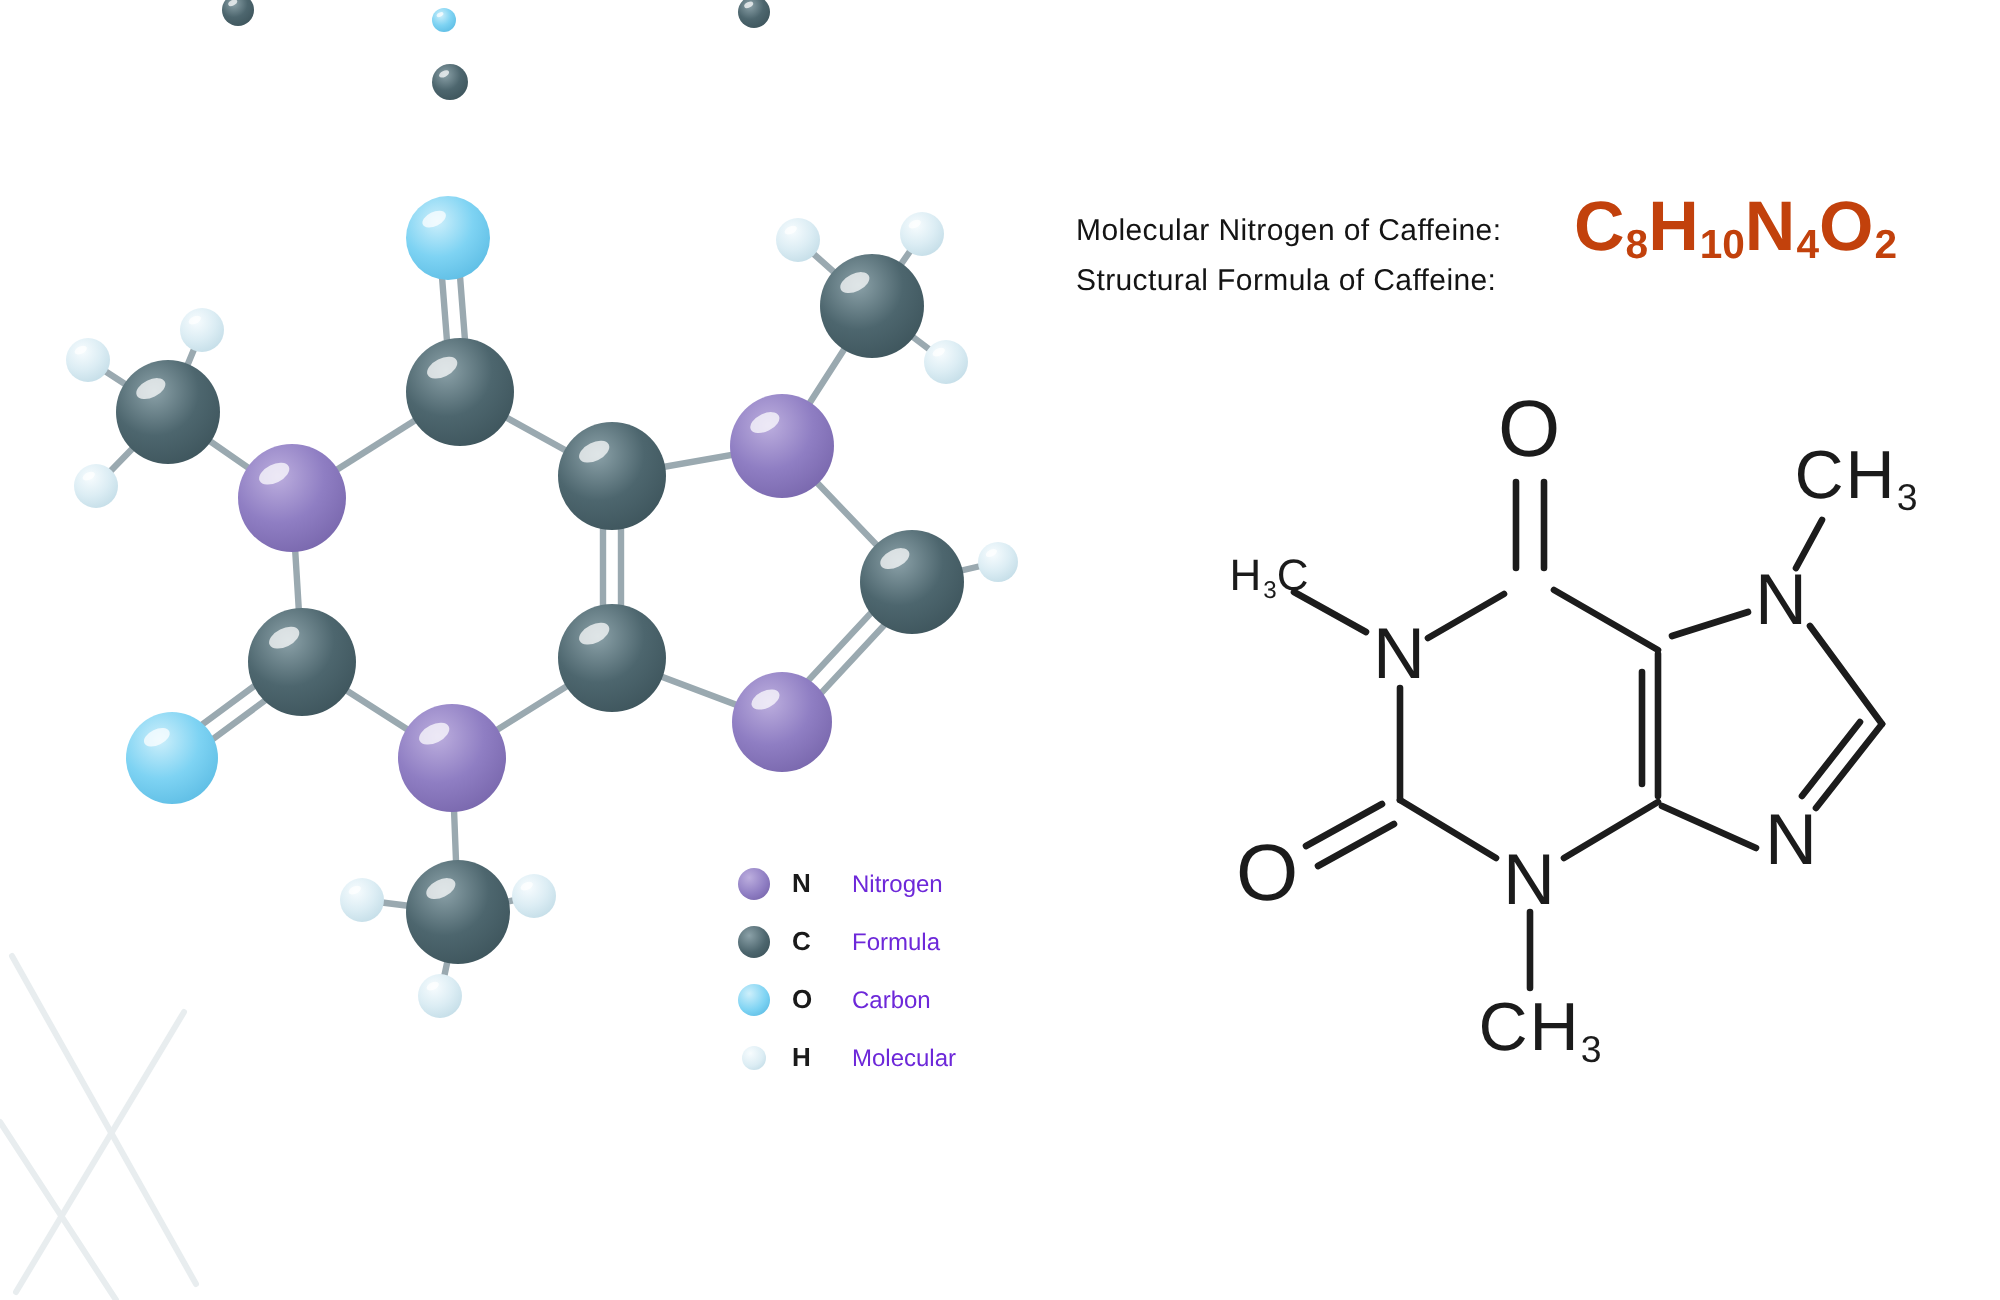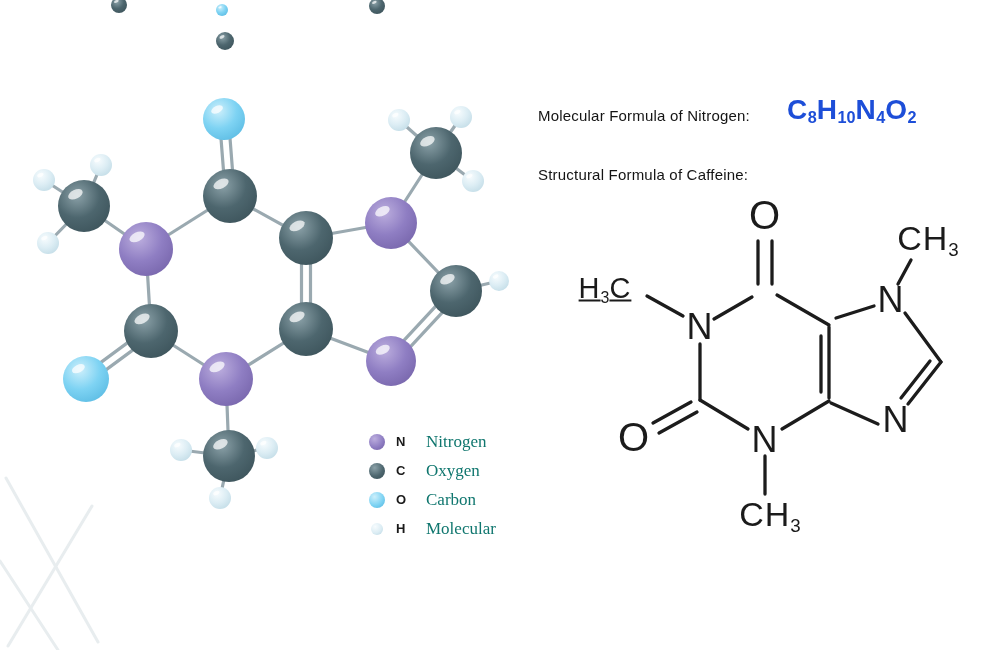--- a/index.html
+++ b/index.html
@@ -6,41 +6,41 @@
   .canvas{
     position:relative;width:1000px;height:650px;background:#ffffff;
     overflow:hidden;font-family:"Liberation Sans",sans-serif;
   }
   #scene{position:absolute;left:0;top:0;}
   .hdr{
     position:absolute;font-size:15px;font-weight:500;color:#141414;
     letter-spacing:0.2px;white-space:nowrap;
   }
   .formula{
-    position:absolute;font-size:28px;font-weight:700;color:#1d4ed8;
+    position:absolute;font-size:35px;font-weight:700;color:#c2410c;
     letter-spacing:0.5px;white-space:nowrap;
   }
   .formula sub{
     font-size:0.58em;font-weight:700;vertical-align:baseline;
     position:relative;top:0.22em;letter-spacing:0;
   }
   #structure-labels{position:absolute;left:0;top:0;width:100%;height:100%;pointer-events:none;}
   .struct-label{
     position:absolute;transform:translate(-50%,-50%);color:#1b1b1b;
     letter-spacing:1px;white-space:nowrap;line-height:1;
   }
   .struct-label sub{
     font-size:0.55em;vertical-align:baseline;position:relative;top:0.3em;letter-spacing:0;
   }
   #legend{position:absolute;left:366px;top:427px;}
   .legend-row{display:grid;grid-template-columns:22px 26px auto;align-items:center;height:29px;}
   .legend-sphere{width:16px;height:16px;border-radius:50%;justify-self:center;}
   .legend-sphere.small{width:12px;height:12px;}
   .legend-symbol{font-weight:700;font-size:13px;color:#1a1a1a;padding-left:8px;}
-  .legend-name{font-size:17px;color:#0f766e;padding-left:12px;font-family:Liberation Serif, serif;}
+  .legend-name{font-size:12px;color:#6d28d9;padding-left:12px;}
 </style>
 </head>
 <body>
 
 <div class="canvas">
 
   <svg id="scene" width="1000" height="650" viewBox="0 0 1000 650">
     <defs id="svg-defs">
         <radialGradient id="grad-N" cx="0.37" cy="0.30" r="0.95">
           <stop offset="0" stop-color="#bcaede"></stop>
@@ -184,45 +184,45 @@
 
   <div id="legend">
       <div class="legend-row">
         <span class="legend-sphere" style="background: radial-gradient(circle at 35% 30%, rgb(188, 174, 222) 0%, rgb(143, 126, 195) 55%, rgb(109, 91, 161) 100%);"></span>
         <span class="legend-symbol">N</span>
         <span class="legend-name">Nitrogen</span>
       </div>
       <div class="legend-row">
         <span class="legend-sphere" style="background: radial-gradient(circle at 35% 30%, rgb(139, 161, 168) 0%, rgb(77, 102, 110) 55%, rgb(54, 76, 83) 100%);"></span>
         <span class="legend-symbol">C</span>
-        <span class="legend-name">Oxygen</span>
+        <span class="legend-name">Formula</span>
       </div>
       <div class="legend-row">
         <span class="legend-sphere" style="background: radial-gradient(circle at 35% 30%, rgb(205, 239, 251) 0%, rgb(126, 211, 243) 55%, rgb(77, 178, 221) 100%);"></span>
         <span class="legend-symbol">O</span>
         <span class="legend-name">Carbon</span>
       </div>
       <div class="legend-row">
         <span class="legend-sphere small" style="background: radial-gradient(circle at 35% 30%, rgb(247, 252, 254) 0%, rgb(220, 237, 244) 55%, rgb(183, 213, 225) 100%);"></span>
         <span class="legend-symbol">H</span>
         <span class="legend-name">Molecular</span>
       </div>
     </div>
 
-  <div class="hdr" style="left:538px;top:107px">Molecular Formula of Nitrogen:</div>
+  <div class="hdr" style="left:538px;top:107px">Molecular Nitrogen of Caffeine:</div>
 
   <div class="formula" style="left:787px;top:94px"><span>C</span><sub>8</sub><span>H</span><sub>10</sub><span>N</span><sub>4</sub><span>O</span><sub>2</sub></div>
 
-  <div class="hdr" style="left:538px;top:166px">Structural Formula of Caffeine:</div>
+  <div class="hdr" style="left:538px;top:132px">Structural Formula of Caffeine:</div>
 
   <div id="structure-labels">
       <div class="struct-label" style="left: 765px; top: 215px; font-size: 40px;"><span>O</span></div>
       <div class="struct-label" style="left: 634px; top: 437px; font-size: 40px;"><span>O</span></div>
       <div class="struct-label" style="left: 700px; top: 327px; font-size: 36px;"><span>N</span></div>
       <div class="struct-label" style="left: 765px; top: 440px; font-size: 36px;"><span>N</span></div>
       <div class="struct-label" style="left: 891px; top: 300px; font-size: 36px;"><span>N</span></div>
       <div class="struct-label" style="left: 896px; top: 420px; font-size: 36px;"><span>N</span></div>
-      <div class="struct-label" style="left: 605px; top: 288px; font-size: 29px; text-decoration: underline;"><span>H</span><sub>3</sub><span>C</span></div>
+      <div class="struct-label" style="left: 635px; top: 288px; font-size: 22px;"><span>H</span><sub>3</sub><span>C</span></div>
       <div class="struct-label" style="left: 928px; top: 238px; font-size: 34px;"><span>CH</span><sub>3</sub></div>
       <div class="struct-label" style="left: 770px; top: 514px; font-size: 34px;"><span>CH</span><sub>3</sub></div>
     </div>
 
 </div>
 
 </body></html>

